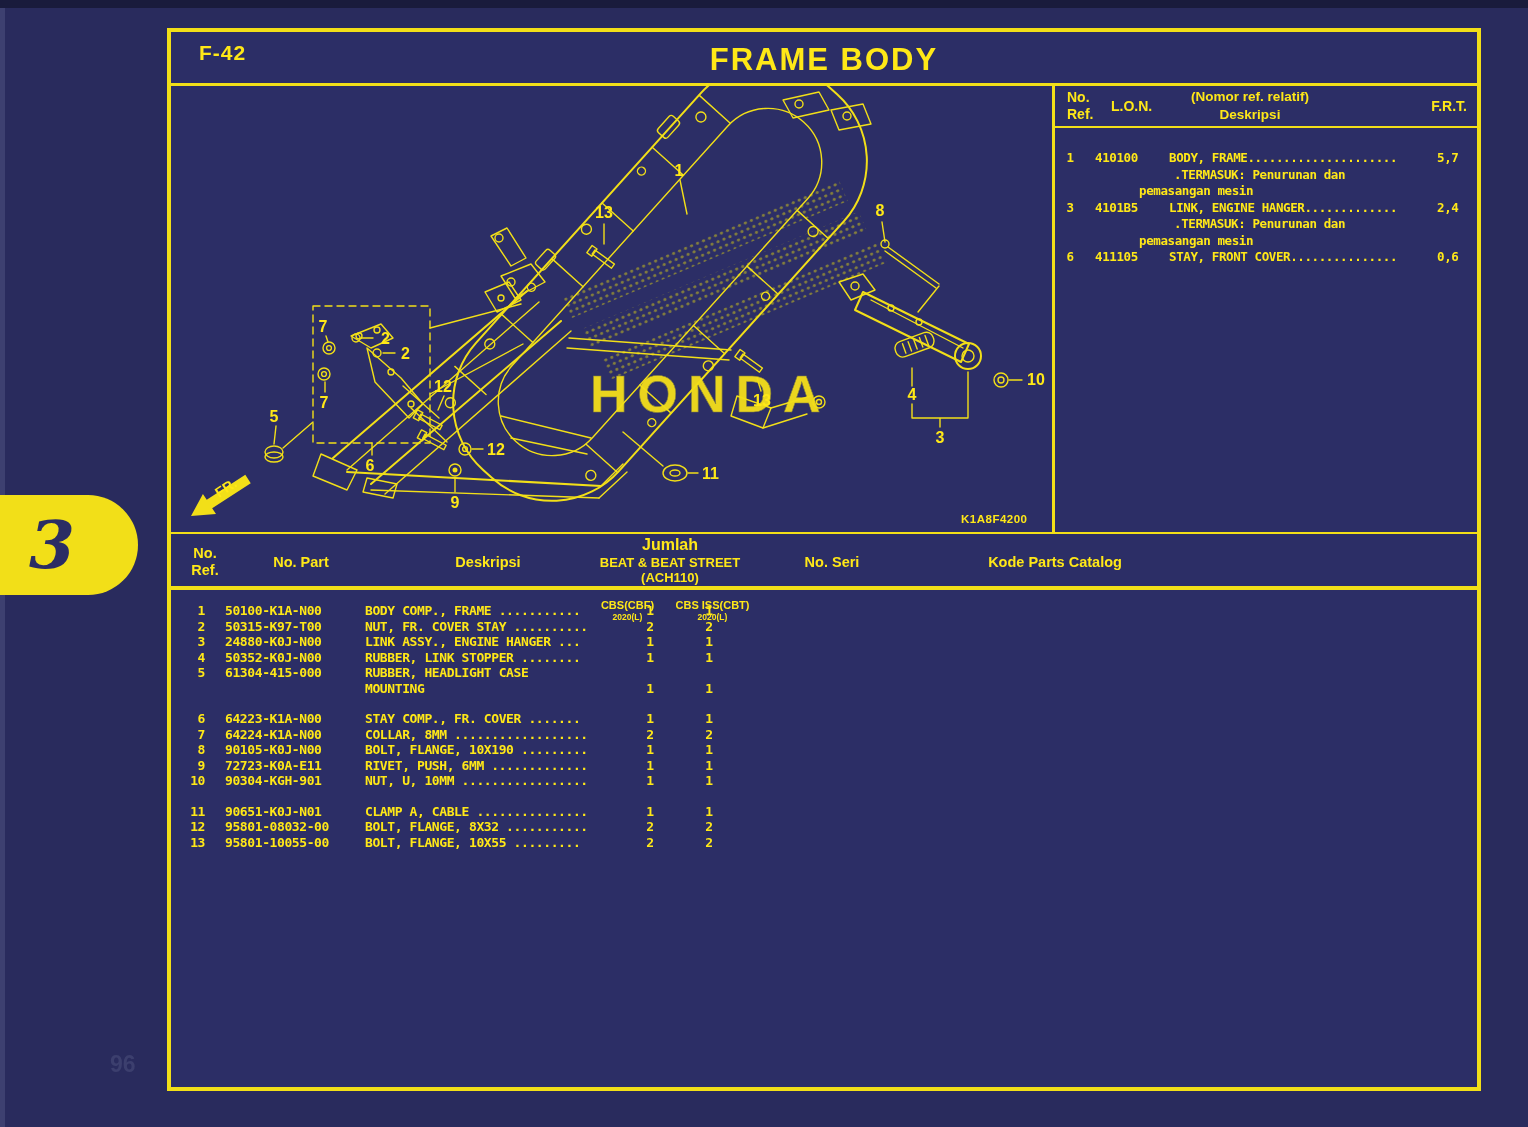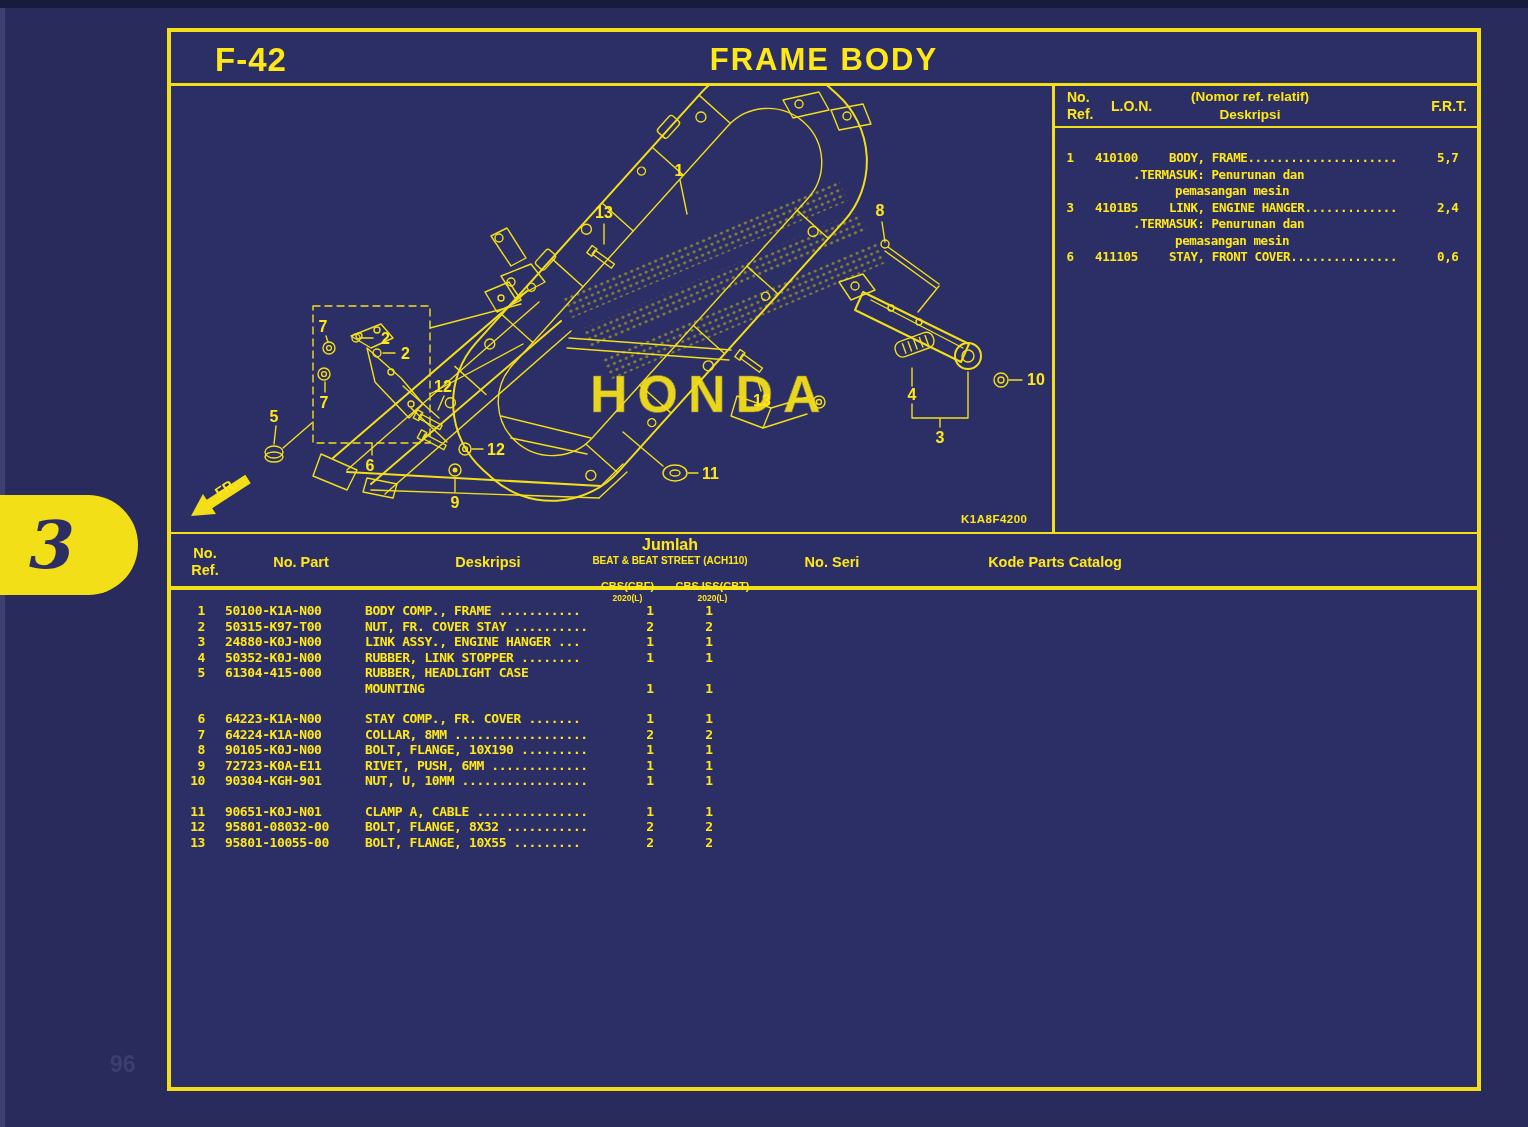--- a/index.html
+++ b/index.html
@@ -12,21 +12,21 @@
   *{margin:0;padding:0;box-sizing:border-box}
   html,body{width:1528px;height:1127px;overflow:hidden;background:var(--outer);
     font-family:"Liberation Sans",sans-serif;}
   .topstrip{position:absolute;left:0;top:0;width:1528px;height:8px;background:#191b3c}
   .leftstrip{position:absolute;left:0;top:8px;width:5px;height:1119px;background:#3d4070}
 
   
   .page{position:absolute;left:167px;top:28px;width:1314px;height:1063px;
     border:4px solid var(--yl);background:var(--page)}
   .hdr{position:relative;height:54px;border-bottom:3px solid var(--yl);}
-  .hdr .code{position:absolute;left:44px;top:9px;font-size:33px;font-weight:bold;color:var(--yltxt);letter-spacing:1px}
+  .hdr .code{position:absolute;left:28px;top:9px;font-size:21px;font-weight:bold;color:var(--yltxt);letter-spacing:1px}
   .hdr .title{position:absolute;left:0;right:0;top:10px;text-align:center;font-size:31px;font-weight:bold;color:var(--yltxt);letter-spacing:2px}
 
   .content{position:relative;height:446px;display:flex}
   .diagram{position:relative;width:881px;height:446px;overflow:hidden}
   svg text{fill:var(--yltxt);font-family:"Liberation Sans",sans-serif;font-weight:bold}
   .ln{stroke:var(--yl);fill:none;stroke-width:2;stroke-linecap:round;stroke-linejoin:round}
   .ln1{stroke:var(--yl);fill:none;stroke-width:1.4;stroke-linecap:round;stroke-linejoin:round}
   .fillY{fill:var(--yl)}
 
   
@@ -36,31 +36,31 @@
   .refhead .h-lon{position:absolute;left:56px;top:12px}
   .refhead .h-desk{position:absolute;left:110px;top:2px;width:170px;text-align:center;line-height:18px;font-size:13.5px}
   .refhead .h-frt{position:absolute;right:10px;top:12px}
   .refbody{padding-top:22px;font-family:"DejaVu Sans Mono",monospace;font-weight:bold;
     font-size:12.5px;line-height:16.5px;letter-spacing:-0.4px}
   .rrow{display:flex;white-space:pre}
   .r-ref{width:30px;text-align:center}
   .r-lon{width:62px;margin-left:10px}
   .r-desc{margin-left:12px;flex:1}
   .r-frt{width:36px;text-align:left;margin-right:4px}
-  .rnote{padding-left:78px;white-space:pre}
-  .rnote2{padding-left:120px;white-space:pre}
+  .rnote{padding-left:119px;white-space:pre}
+  .rnote2{padding-left:84px;white-space:pre}
 
   
   .ptable-head{position:relative;height:58px;border-top:2px solid var(--yl);border-bottom:4px solid var(--yl);
     color:var(--yltxt);font-weight:bold}
   .ph{position:absolute;transform:translateX(-50%);text-align:center;font-size:14.5px}
   .ph.two{line-height:17px;font-size:14.5px}
   .jumlah{position:absolute;left:499px;transform:translateX(-50%);top:2px;width:170px;text-align:center}
   .jumlah .j1{font-size:16px}
-  .jumlah .j2{font-size:10px;letter-spacing:0;margin-top:1px}
+  .jumlah .j2{font-size:13px;letter-spacing:0;margin-top:1px}
   .jumlah .j3{display:flex;font-size:11px;margin-top:14px}
   .jumlah .j3 span{width:50%}
   .jumlah .j4{display:flex;font-size:8.5px;margin-top:1px}
   .jumlah .j4 span{width:50%}
   .ptable-body{padding-top:13px;color:var(--yltxt);
     font-family:"DejaVu Sans Mono",monospace;font-weight:bold;font-size:13px;line-height:15.5px;letter-spacing:-0.4px}
   .prow{display:flex;white-space:pre}
   .prow.gap{margin-top:15px}
   .c-ref{width:34px;text-align:right}
   .c-part{width:140px;margin-left:20px}

